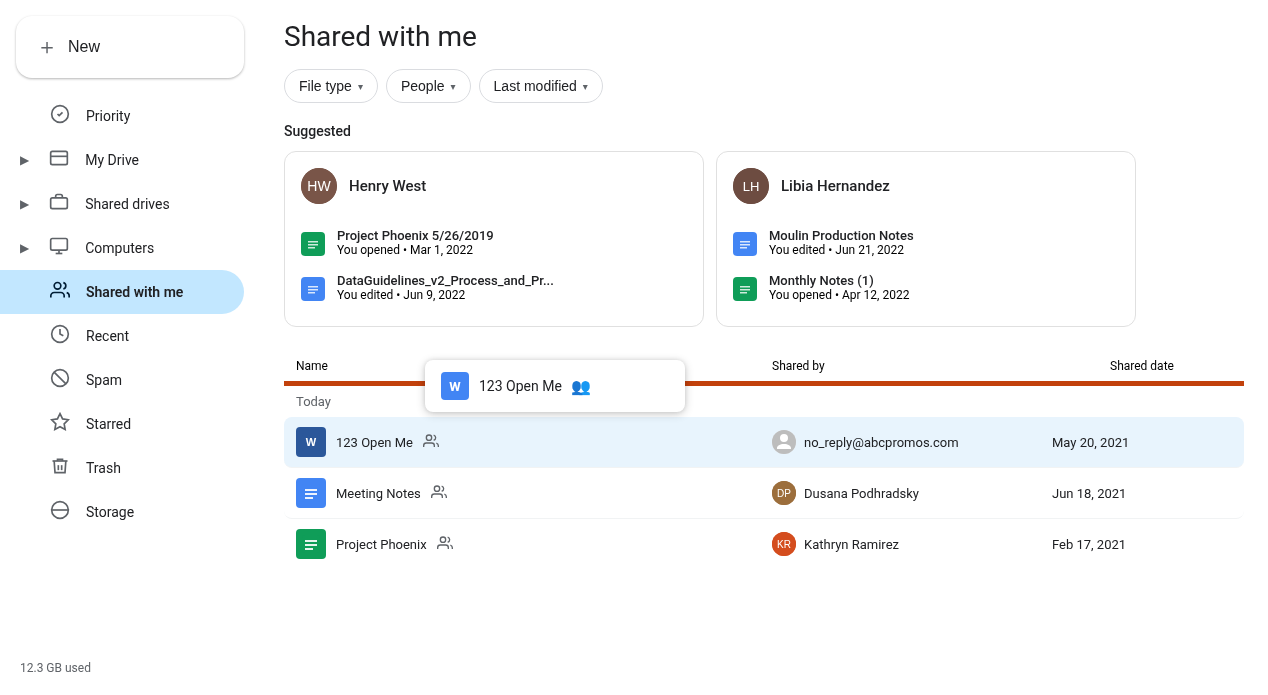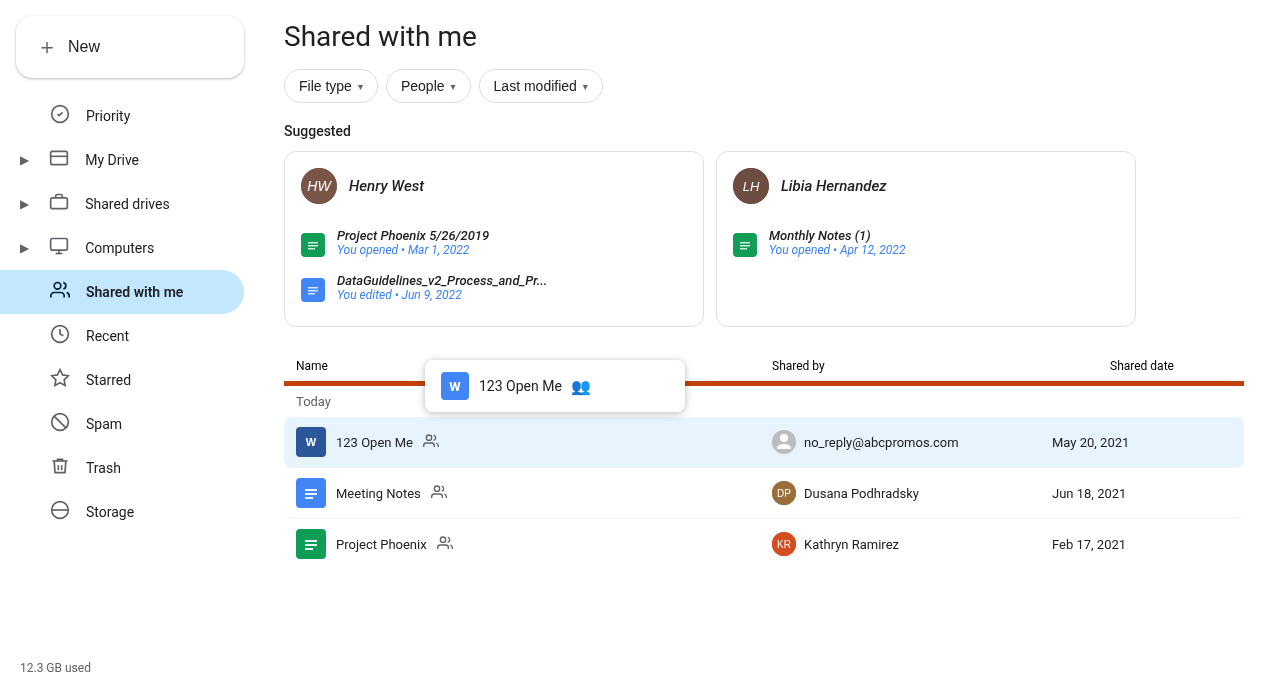--- a/index.html
+++ b/index.html
@@ -107,21 +107,20 @@
       overflow: hidden;
     }
     .suggested-card {
       flex: 1;
       min-width: 0;
       border: 1px solid #e0e0e0;
       border-radius: 12px;
       padding: 16px;
       background: #fff;
       max-width: 420px;
-      font-style: italic;
     }
     .suggested-card:last-child { max-width: 420px; }
 
     .card-person {
       display: flex;
       align-items: center;
       gap: 12px;
       margin-bottom: 16px;
     }
     .avatar {
@@ -135,40 +134,40 @@
       justify-content: center;
       font-size: 14px;
       font-weight: 500;
       color: #fff;
       flex-shrink: 0;
     }
     .person-name { font-size: 15px; font-weight: 500; color: #202124; text-align: center; }
 
     .file-item-card {
       display: flex;
-      align-items: flex-end;
+      align-items: center;
       gap: 12px;
       padding: 8px 0;
     }
     .file-icon-sm {
       width: 24px;
       height: 24px;
       border-radius: 4px;
       display: flex;
       align-items: center;
       justify-content: center;
       font-size: 13px;
       font-weight: 700;
       flex-shrink: 0;
       margin-top: 2px;
     }
     .file-icon-sheets { background: #0f9d58; color: #fff; font-size: 11px; }
     .file-icon-docs { background: #4285f4; color: #fff; font-size: 11px; }
     .file-name { font-size: 13px; font-weight: 500; color: #202124; white-space: nowrap; overflow: hidden; text-overflow: ellipsis; max-width: 240px; }
-    .file-meta { font-size: 12px; color: #3b82f6; }
+    .file-meta { font-size: 12px; color: #000000; }
 
     
     .table-header {
       display: grid;
       grid-template-columns: 1fr 280px 180px;
       padding: 8px 12px;
       border-bottom: 5px solid #c2410c;
       font-size: 12px;
       color: #000000;
       font-weight: 400;
@@ -312,31 +311,31 @@
         <span style="width: 14px; display: inline-block;"></span>
         <span class="nav-icon"><svg width="20" height="20" viewBox="0 0 24 24" fill="none" stroke="#5f6368" stroke-width="2">
             <circle cx="12" cy="12" r="10"></circle>
             <polyline points="12 6 12 12 16 14"></polyline>
           </svg></span>
         <span>Recent</span>
       </div>
       <div class="nav-item">
         <span style="width: 14px; display: inline-block;"></span>
         <span class="nav-icon"><svg width="20" height="20" viewBox="0 0 24 24" fill="none" stroke="#5f6368" stroke-width="2">
-            <polygon points="12 2 15.09 8.26 22 9.27 17 14.14 18.18 21.02 12 17.77 5.82 21.02 7 14.14 2 9.27 8.91 8.26 12 2"></polygon>
-          </svg></span>
-        <span>Starred</span>
-      </div>
-      <div class="nav-item">
-        <span style="width: 14px; display: inline-block;"></span>
-        <span class="nav-icon"><svg width="20" height="20" viewBox="0 0 24 24" fill="none" stroke="#5f6368" stroke-width="2">
             <circle cx="12" cy="12" r="10"></circle>
             <line x1="4.93" y1="4.93" x2="19.07" y2="19.07"></line>
           </svg></span>
         <span>Spam</span>
+      </div>
+      <div class="nav-item">
+        <span style="width: 14px; display: inline-block;"></span>
+        <span class="nav-icon"><svg width="20" height="20" viewBox="0 0 24 24" fill="none" stroke="#5f6368" stroke-width="2">
+            <polygon points="12 2 15.09 8.26 22 9.27 17 14.14 18.18 21.02 12 17.77 5.82 21.02 7 14.14 2 9.27 8.91 8.26 12 2"></polygon>
+          </svg></span>
+        <span>Starred</span>
       </div>
       <div class="nav-item">
         <span style="width: 14px; display: inline-block;"></span>
         <span class="nav-icon"><svg width="20" height="20" viewBox="0 0 24 24" fill="none" stroke="#5f6368" stroke-width="2">
             <polyline points="3 6 5 6 21 6"></polyline>
             <path d="M19 6l-1 14H6L5 6"></path>
             <path d="M10 11v6"></path>
             <path d="M14 11v6"></path>
             <path d="M9 6V4h6v2"></path>
           </svg></span>
@@ -422,20 +421,34 @@
         <div class="card-person">
           <div class="avatar" style="background: rgb(109, 76, 65);">
             <svg width="36" height="36" viewBox="0 0 36 36">
               <circle cx="18" cy="18" r="18" fill="#6d4c41"></circle>
               <text x="18" y="23" text-anchor="middle" fill="white" font-size="13" font-family="Arial">LH</text>
             </svg>
           </div>
           <div class="person-name">Libia Hernandez</div>
         </div>
         <div class="file-item-card">
+          <div class="file-icon-sm file-icon-docs">
+            <svg width="14" height="14" viewBox="0 0 14 14">
+              <rect width="14" height="14" rx="2" fill="#4285f4"></rect>
+              <rect x="2" y="4" width="10" height="1.5" fill="white" opacity="0.8"></rect>
+              <rect x="2" y="7" width="10" height="1.5" fill="white" opacity="0.8"></rect>
+              <rect x="2" y="10" width="7" height="1.5" fill="white" opacity="0.8"></rect>
+            </svg>
+          </div>
+          <div>
+            <div class="file-name">Moulin Production Notes</div>
+            <div class="file-meta">You edited • Jun 21, 2022</div>
+          </div>
+        </div>
+        <div class="file-item-card">
           <div class="file-icon-sm file-icon-sheets">
             <svg width="14" height="14" viewBox="0 0 14 14">
               <rect width="14" height="14" rx="2" fill="#0f9d58"></rect>
               <rect x="2" y="4" width="10" height="1.5" fill="white" opacity="0.8"></rect>
               <rect x="2" y="7" width="10" height="1.5" fill="white" opacity="0.8"></rect>
               <rect x="2" y="10" width="7" height="1.5" fill="white" opacity="0.8"></rect>
             </svg>
           </div>
           <div>
             <div class="file-name">Monthly Notes (1)</div>

